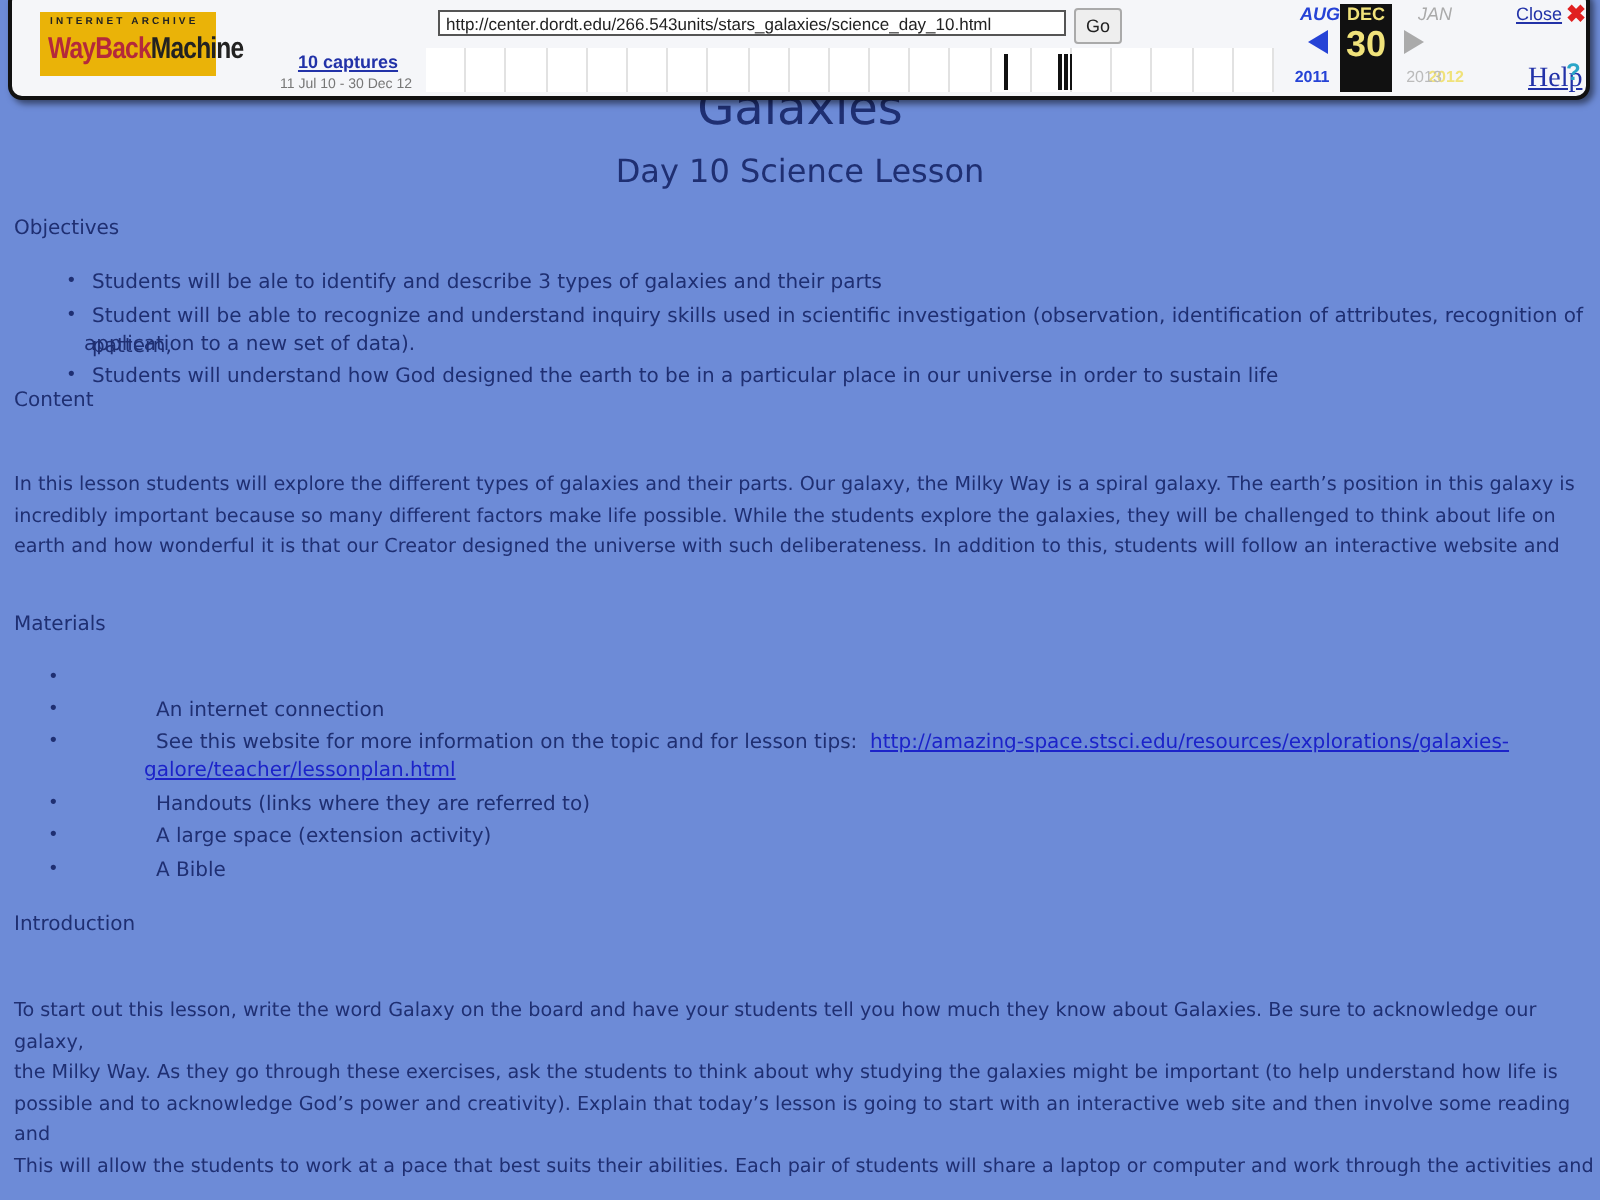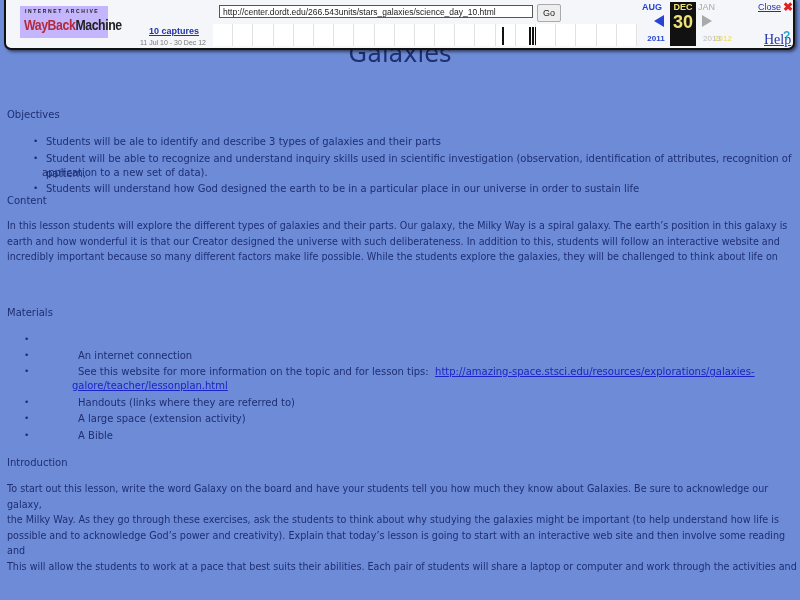--- a/index.html
+++ b/index.html
@@ -19,21 +19,21 @@
     position: absolute; left: 4px; top: -6px; width: 787px; height: 52px;
     background: #f5f6f9;
     border: 2px solid #111;
     border-radius: 7px;
     box-shadow: 2px 2px 3px rgba(0,0,0,0.5);
     z-index: 10;
     font-family: "Liberation Sans", sans-serif;
   }
   .wb-logo {
     position: absolute; left: 14px; top: 10px; width: 88px; height: 32px;
-    background: #c4b5fd;
+    background: #eab308;
   }
   .wb-logo .ia {
     position: absolute; left: 5px; top: 2px; font-size: 5px; letter-spacing: 1.6px;
     color: #222; font-weight: bold; white-space: nowrap;
   }
   .wb-logo .wm {
     position: absolute; left: 4px; top: 9px; height: 20px; line-height: 20px;
     font-size: 15px; font-weight: bold; letter-spacing: -0.5px;
     font-family: "Liberation Sans Narrow", "Liberation Sans", sans-serif;
     transform: scaleX(0.82); transform-origin: left;
@@ -62,22 +62,22 @@
   }
   .wb-spark {
     position: absolute; left: 207px; top: 28px; width: 424px; height: 22px;
     display: flex;
   }
   .wb-spark .cell {
     flex: 1; border-right: 1px solid #e2e2e2; background: #fff; position: relative;
   }
   .bar { position: absolute; bottom: 1px; width: 2px; background: #111; }
   .wb-month {
-    position: absolute; top: 6px; width: 28px; text-align: left;
-    font-size: 9px; font-weight: bold;
+    position: absolute; top: 6px; width: 28px; text-align: right;
+    font-size: 9px; font-weight: bold; font-style: italic;
   }
   .wb-year {
     position: absolute; top: 38px; width: 28px; text-align: center;
     font-size: 8px; font-weight: bold;
   }
   .wb-cur {
     position: absolute; left: 664px; top: 6px; width: 26px; height: 44px;
     background: #111;
   }
   .wb-cur .m { position: absolute; top: 0; width: 100%; text-align: center; color: #f0e27a; font-size: 9px; font-weight: bold; }
@@ -106,21 +106,21 @@
     font-size: 24px; color: #1f2f72;
   }
   .subtitle {
     position: absolute; left: 0; width: 800px; top: 76px; text-align: center;
     font-size: 16px; color: #1f2f72;
   }
   .sec { position: absolute; left: 7px; font-size: 10px; color: #1f2f72; }
   .bul { position: absolute; font-size: 10px; color: #1f2f72; line-height: 15px; }
   .bul .dot { position: absolute; left: -14px; top: 0; font-size: 9px; }
   .para {
-    position: absolute; left: 7px; width: 790px; font-size: 9.6px; line-height: 15.5px; color: #1f2f72;
+    position: absolute; left: 7px; width: 790px; font-size: 9.6px; line-height: 15.5px; color: #1f2f72; margin-top: 17px;
   }
   a.link { color: #1c23c9; text-decoration: underline; }
 </style>
 </head>
 <body>
 
 <div class="page">
 
   <div class="wb">
     <div class="wb-logo">
@@ -179,32 +179,33 @@
     <div class="arrow-right"></div>
     <div class="wb-year" style="left:692px;color:#bbb;font-weight:normal;">2013</div>
 
     <div class="wb-close">Close</div>
     <div class="wb-close-x">✖</div>
     <div class="wb-help">Help</div>
     <div class="wb-help-q">?</div>
   </div>
 
   <div class="title">Galaxies</div>
+  <div class="subtitle">Day 10 Science Lesson</div>
 
   <div class="sec" style="top:109px;">Objectives</div>
   <div class="bul" style="left:46px;top:134px;"><span class="dot" style="left:-13px;">•</span><span>Students will be ale to identify and describe 3 types of galaxies and their parts</span></div>
   <div class="bul" style="left:46px;top:151px;"><span class="dot" style="left:-13px;">•</span><span>Student will be able to recognize and understand inquiry skills used in scientific investigation (observation, identification of attributes, recognition of pattern,</span></div>
   <div class="bul" style="left:42px;top:165px;">application to a new set of data).</div>
   <div class="bul" style="left:46px;top:181px;"><span class="dot" style="left:-13px;">•</span><span>Students will understand how God designed  the earth to be in a particular place in our universe  in order to sustain life</span></div>
 
   <div class="sec" style="top:195px;">Content</div>
   <div class="para" style="top:218px;">
     <div>In this lesson students will explore the different types of galaxies and their parts. Our galaxy, the Milky Way is a spiral galaxy. The earth’s position in this galaxy is</div>
+    <div>incredibly important because so many different factors make life possible. While the students explore the galaxies, they will be challenged to think about life on</div>
     <div>earth and how wonderful it is that our Creator designed the universe with such deliberateness. In addition to this, students will follow an interactive website and</div>
-    <div>incredibly important because so many different factors make life possible. While the students explore the galaxies, they will be challenged to think about life on</div>
   </div>
 
   <div class="sec" style="top:307px;">Materials</div>
   <div class="bul" style="left:78px;top:332px;"><span class="dot" style="left:-54px;">•</span></div>
   <div class="bul" style="left:78px;top:348px;"><span class="dot" style="left:-54px;">•</span><span>An internet connection</span></div>
   <div class="bul" style="left:78px;top:364px;"><span class="dot" style="left:-54px;">•</span><span>See this website for more information on the topic and for lesson tips:</span>&nbsp; <a class="link">http://amazing-space.stsci.edu/resources/explorations/galaxies-</a></div>
   <div class="bul" style="left:72px;top:378px;"><a class="link">galore/teacher/lessonplan.html</a></div>
   <div class="bul" style="left:78px;top:395px;"><span class="dot" style="left:-54px;">•</span><span>Handouts (links where they are referred to)</span></div>
   <div class="bul" style="left:78px;top:411px;"><span class="dot" style="left:-54px;">•</span><span>A large space (extension activity)</span></div>
   <div class="bul" style="left:78px;top:428px;"><span class="dot" style="left:-54px;">•</span><span>A Bible</span></div>

